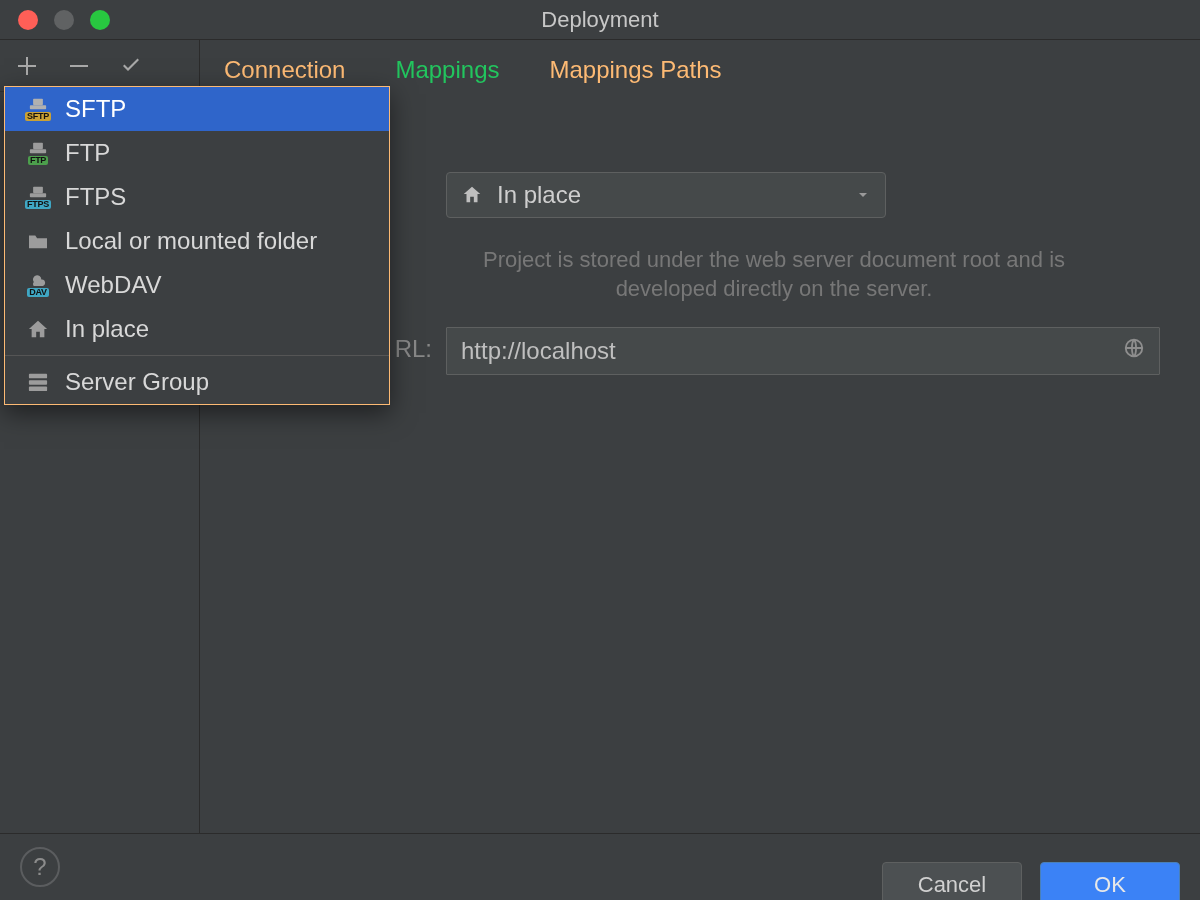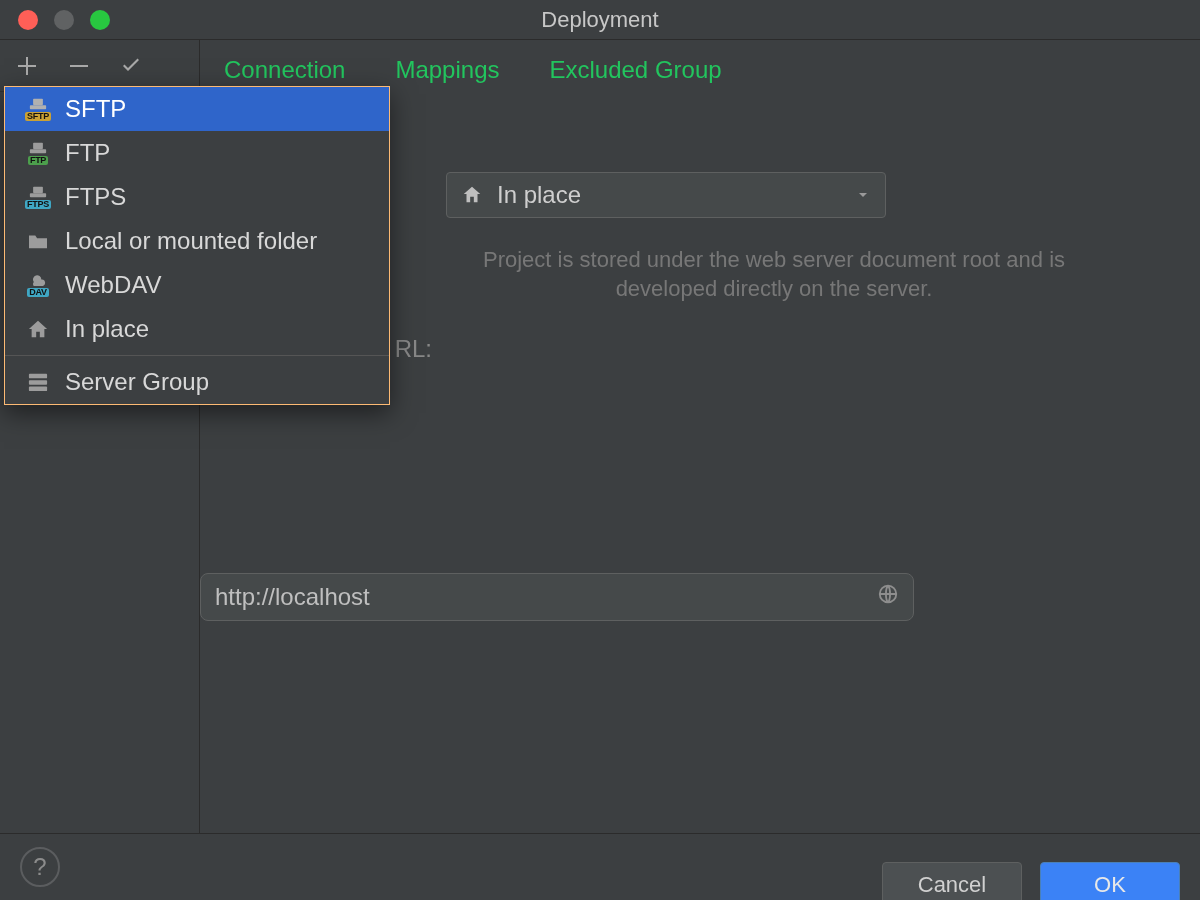--- a/index.html
+++ b/index.html
@@ -64,21 +64,21 @@
     flex: 1;
     background: #3c3f41;
     padding: 0;
   }
   .tabs {
     display: flex;
     gap: 50px;
     padding: 16px 0 20px 24px;
     font-size: 24px;
   }
-  .tab { color: #22c55e; cursor: pointer; }
+  .tab { color: #fdba74; cursor: pointer; }
   .tab.active { color: #22c55e; }
 
   .partial-text {
     color: #bbbbbb;
     font-size: 24px;
     padding-left: 0;
     margin-bottom: 34px;
     margin-top: 6px;
     margin-left: -10px;
   }
@@ -126,21 +126,21 @@
     max-width: 640px;
     padding-left: 16px;
     text-align: center;
   }
 
   .url-input-wrap {
     display: flex;
     align-items: center;
     background: #45494a;
     border: 1px solid #5e6060;
-    border-radius: 8px;
+    border-radius: 1px;
     width: 714px;
     height: 48px;
     padding: 0 14px;
   }
   .url-input {
     flex: 1;
     background: transparent;
     border: none;
     outline: none;
     color: #bfbfbf;
@@ -264,21 +264,21 @@
             <path d="M20 6L9 17l-5-5 1.5-1.5L9 14l9.5-9.5z" fill="currentColor"></path>
           </svg>
       </div>
     </div>
   </div>
 
   <div class="content">
     <div class="tabs">
       <div class="tab">Connection</div>
       <div class="tab active">Mappings</div>
-      <div class="tab">Excluded Group</div>
+      <div class="tab">Mappings Paths</div>
     </div>
 
     <div class="partial-text">ly for this project</div>
 
     <div class="form-area">
 
       <div class="row">
         <div class="label-col"></div>
         <div style="display:flex;flex-direction:column;">
           <div class="type-select">
@@ -290,21 +290,21 @@
             <span class="chev">
               <svg width="16" height="16" viewBox="0 0 24 24">
                   <path d="M6 9l6 6 6-6z" fill="currentColor"></path>
                 </svg>
             </span>
           </div>
           <div class="help-text">Project is stored under the web server document root and is developed directly on the server.</div>
         </div>
       </div>
 
-      <div class="row" style="margin-top:24px;flex-direction:column;">
+      <div class="row" style="margin-top:24px;">
         <div class="label-col">RL:</div>
         <div class="url-input-wrap">
           <input class="url-input" value="http://localhost" style="">
           <span class="globe-ic">
             <svg width="22" height="22" viewBox="0 0 24 24">
                 <circle cx="12" cy="12" r="9" fill="none" stroke="currentColor" stroke-width="2"></circle>
                 <path d="M3 12h18M12 3c3 3 3 15 0 18M12 3c-3 3-3 15 0 18" fill="none" stroke="currentColor" stroke-width="2"></path>
               </svg>
           </span>
         </div>

